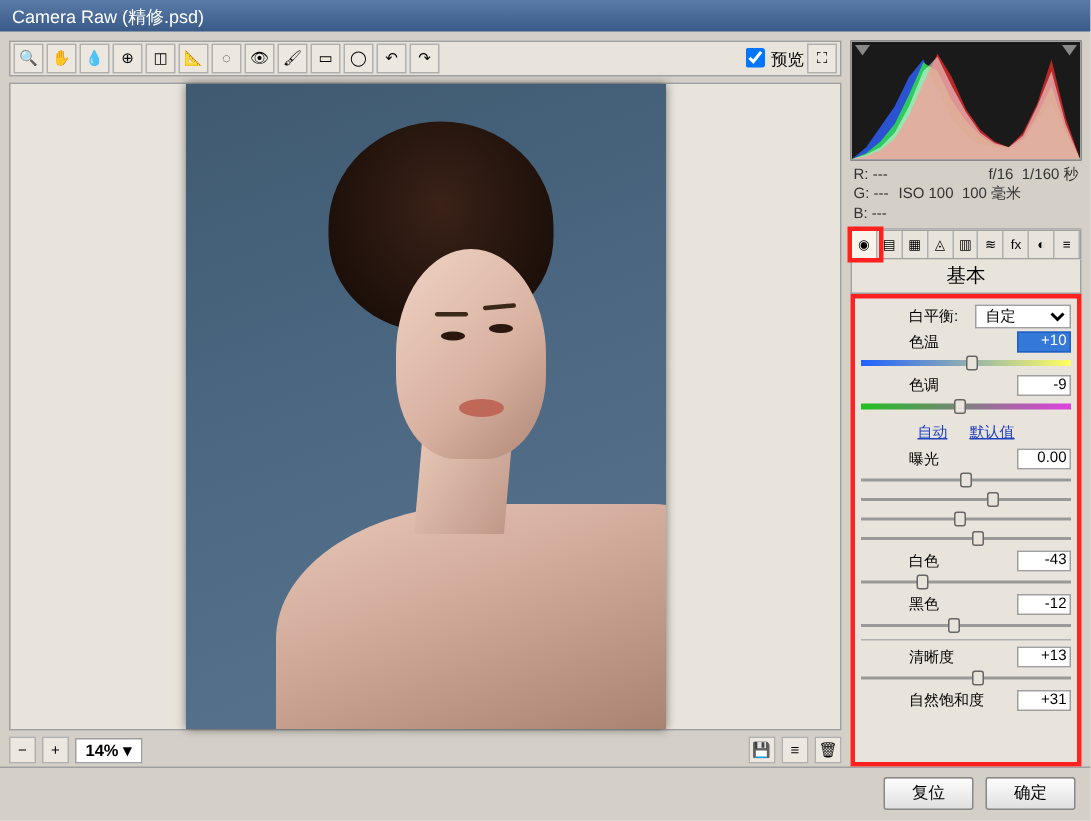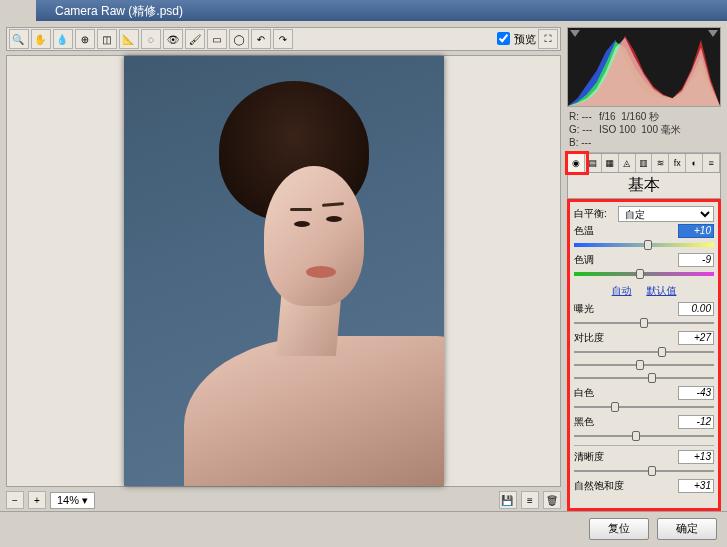--- a/index.html
+++ b/index.html
@@ -1,56 +1,56 @@
 <!DOCTYPE html>
 <html><head>
 <meta charset="utf-8">
 <style>
   * { box-sizing: border-box; margin: 0; padding: 0; font-family: "Microsoft YaHei", Arial, sans-serif; }
   body { background: #d4d0c8; width: 727px; height: 547px; overflow: hidden; font-size: 11px; color: #000; }
-  .titlebar { height: 21px; background: linear-gradient(#5a7aa8,#3a5a88); color: #fff; font-size: 12px; padding: 3px 19px; margin-left: 36px; }
+  .titlebar { height: 21px; background: linear-gradient(#5a7aa8,#3a5a88); color: #fff; font-size: 12px; padding: 3px 8px; }
   .main { display: flex; height: 490px; }
   .left { flex: 1; padding: 6px; display: flex; flex-direction: column; }
   .tool-row { height: 24px; display: flex; align-items: center; gap: 2px; padding: 2px; border: 1px solid #a0a0a0; background: #e8e4dc; margin-bottom: 4px; }
   .tool-btn { width: 20px; height: 20px; border: 1px solid #b0b0b0; background: #ece8e0; display:flex; align-items:center; justify-content:center; cursor:pointer; font-size:10px; }
   .spacer { flex: 1; }
   .chk { display:flex; align-items:flex-start; gap:4px; font-size:11px; }
   .preview-wrap { flex:1; border:1px solid #a0a0a0; background:#e8e4dc; display:flex; align-items:center; justify-content:center; position:relative; }
   .photo { width: 320px; height: 430px; background: linear-gradient(160deg,#3f5a70 0%, #4a6680 40%, #5a7590 100%); position:relative; overflow:hidden; box-shadow:0 0 6px rgba(0,0,0,0.5); }
   .hair { position:absolute; top:25px; left:95px; width:150px; height:140px; background: radial-gradient(ellipse at 50% 40%, #3a2218 0%, #1a0e08 80%); border-radius: 50% 50% 45% 45%; }
   .face { position:absolute; top:110px; left:140px; width:100px; height:140px; background: linear-gradient(135deg,#f0d4c4 0%,#d8b0a0 60%,#b08878 100%); border-radius: 50% 50% 40% 40%; }
   .neck { position:absolute; top:230px; left:155px; width:60px; height:70px; background: linear-gradient(120deg,#e8c8b8,#c09888); transform: skewX(-5deg); }
   .shoulder { position:absolute; top:280px; left:60px; width:280px; height:180px; background: linear-gradient(160deg,#e8c8b8 0%,#d0a898 40%,#a07868 100%); border-radius: 50% 10% 0 0; }
   .eye { position:absolute; width:16px; height:6px; background:#2a1810; border-radius:50%; }
   .eye.l { top:55px; left:30px; } .eye.r { top:50px; left:62px; }
   .brow { position:absolute; width:22px; height:3px; background:#3a2818; border-radius:2px; }
   .brow.l { top:42px; left:26px; } .brow.r { top:37px; left:58px; transform:rotate(-5deg); }
   .lips { position:absolute; top:100px; left:42px; width:30px; height:12px; background:#c06858; border-radius:50%; }
   .zoom-row { height:22px; display:flex; align-items:center; gap:4px; margin-top:4px; }
-  .zoom-sel { border:1px solid #a0a0a0; background:#fff; padding:1px 6px; font-size:11px; }
+  .zoom-sel { border:1px solid #a0a0a0; background:#fff; padding:1px 6px; font-size:11px;font-weight:bold; }
   .ico-btn { width:18px; height:18px; border:1px solid #b0b0b0; background:#ece8e0; cursor:pointer; display:flex;align-items:center;justify-content:center; font-size:10px;}
 
   .right { width: 160px; padding: 6px 6px 0 0; display:flex; flex-direction:column; }
   .histo-box { height:80px; border:1px solid #a0a0a0; background:#1a1a1a; position:relative; overflow:hidden; }
   .histo-box svg { position:absolute; inset:0; width:100%; height:100%; }
   .tri { position:absolute; top:2px; width:0; height:0; border-left:5px solid transparent; border-right:5px solid transparent; border-top:7px solid #888; }
   .tri.l { left:2px; } .tri.r { right:2px; }
   .meta { font-size:10px; color:#333; padding:3px 2px; line-height:1.3; border-bottom:1px solid #b0b0b0; }
   .meta-row { display:flex; }
   .meta-l { width:30px; }
   .tabs-wrap { position:relative; }
   .hl-tab { position:absolute; top:-2px; left:-2px; width:24px; height:24px; border:3px solid #ff2020; z-index:5; }
   .tabs { display:flex; border:1px solid #a0a0a0; background:#e8e4dc; height:20px; }
   .tab { flex:1; border-right:1px solid #b0b0b0; display:flex; align-items:center; justify-content:center; cursor:pointer; font-size:9px; }
   .tab.active { background:#f8f4ec; }
-  .panel-title { text-align:center; font-size:16px; padding:2px; border:1px solid #a0a0a0; border-top:none; background:#e8e4dc; }
+  .panel-title { text-align:center; font-size:13px; padding:2px; border:1px solid #a0a0a0; border-top:none; background:#e8e4dc; }
   .panel-body { border:3px solid #ff2020; padding:4px 4px; background:#e8e4dc; flex:1; overflow:hidden; }
   .row { display:flex; align-items:center; margin-bottom:2px; }
-  .row-lbl { width:44px; font-size:10px; }
-  .row-val { width:36px; font-size:10px; border:1px solid #a0a0a0; background:#fff; text-align:right; padding:0 2px; height:14px; line-height:12px;font-style:italic; }
+  .row-lbl { width:44px; font-size:10px;margin-left:32px; }
+  .row-val { width:36px; font-size:10px; border:1px solid #a0a0a0; background:#fff; text-align:right; padding:0 2px; height:14px; line-height:12px; }
   .row-val.hl { background:#3478d8; color:#fff; border-color:#2060c0; }
   .sel { flex:1; font-size:10px; border:1px solid #a0a0a0; background:#fff; height:16px; padding:0 2px; }
   .slider { position:relative; height:10px; margin:0 0 3px 0; }
   .track { position:absolute; top:4px; left:0; right:0; height:2px; background:#999; }
   .track.grad-temp { height:4px; top:3px; background: linear-gradient(90deg,#2060ff,#ffff60); }
   .track.grad-tint { height:4px; top:3px; background: linear-gradient(90deg,#20c020,#e040e0); }
   .thumb { position:absolute; top:0; width:8px; height:10px; background:#e8e4dc; border:1px solid #666; border-radius:2px; transform:translateX(-50%); cursor:pointer; }
   .links { text-align:center; font-size:10px; padding:2px 0 4px; }
   .links a { color:#2040c0; text-decoration:underline; cursor:pointer; margin:0 6px; }
   .divider { height:1px; background:#b0b0b0; margin:4px 0; }
@@ -123,21 +123,21 @@
         <polygon fill="#3060ff" opacity="0.8" points="0,80 10,72 20,58 30,44 40,24 50,12 60,32 70,52 80,64 90,70 100,72 110,74 120,68 130,54 140,42 150,64 160,80"></polygon>
         <polygon fill="#30ff30" opacity="0.7" points="0,80 10,76 20,68 30,56 40,36 50,14 60,20 70,40 80,54 90,64 100,70 110,72 120,66 130,50 140,30 150,60 160,80"></polygon>
         <polygon fill="#ff3030" opacity="0.7" points="0,80 10,78 20,74 30,66 40,50 50,28 60,8 70,24 80,46 90,60 100,68 110,72 120,62 130,42 140,12 150,52 160,80"></polygon>
         <polygon fill="#ffffff" opacity="0.5" points="0,80 10,77 20,72 30,62 40,44 50,20 60,10 70,30 80,48 90,62 100,69 110,72 120,64 130,44 140,20 150,56 160,80"></polygon>
       </svg>
     </div>
 
     <div class="meta">
       <div class="meta-row">
         <div class="meta-l"><span>R:</span> ---</div>
-        <div style="flex:1;text-align:left"><span>f/16</span>&nbsp;&nbsp;<span>1/160 秒</span></div>
+        <div style="flex:1;text-align:right"><span>f/16</span>&nbsp;&nbsp;<span>1/160 秒</span></div>
       </div>
       <div class="meta-row">
         <div class="meta-l"><span>G:</span> ---</div>
         <div style="flex:1;text-align:left"><span>ISO</span> <span>100</span>&nbsp;&nbsp;<span>100 毫米</span></div>
       </div>
       <div class="meta-row">
           <div class="meta-l"><span>B:</span> ---</div>
         </div>
     </div>
 
@@ -192,25 +192,20 @@
       <div class="row">
           <div class="row-lbl">曝光</div>
           <div class="spacer"></div>
           <div class="row-val">0.00</div>
         </div>
       <div class="slider">
           <div class="track"></div>
           <div class="thumb" style="left:50%"></div>
         </div>
 
-      <div class="row">
-          <div class="row-lbl">对比度</div>
-          <div class="spacer"></div>
-          <div class="row-val">+27</div>
-        </div>
       <div class="slider">
           <div class="track"></div>
           <div class="thumb" style="left:63%"></div>
         </div>
 
       <div class="slider">
           <div class="track"></div>
           <div class="thumb" style="left:47%"></div>
         </div>
 

